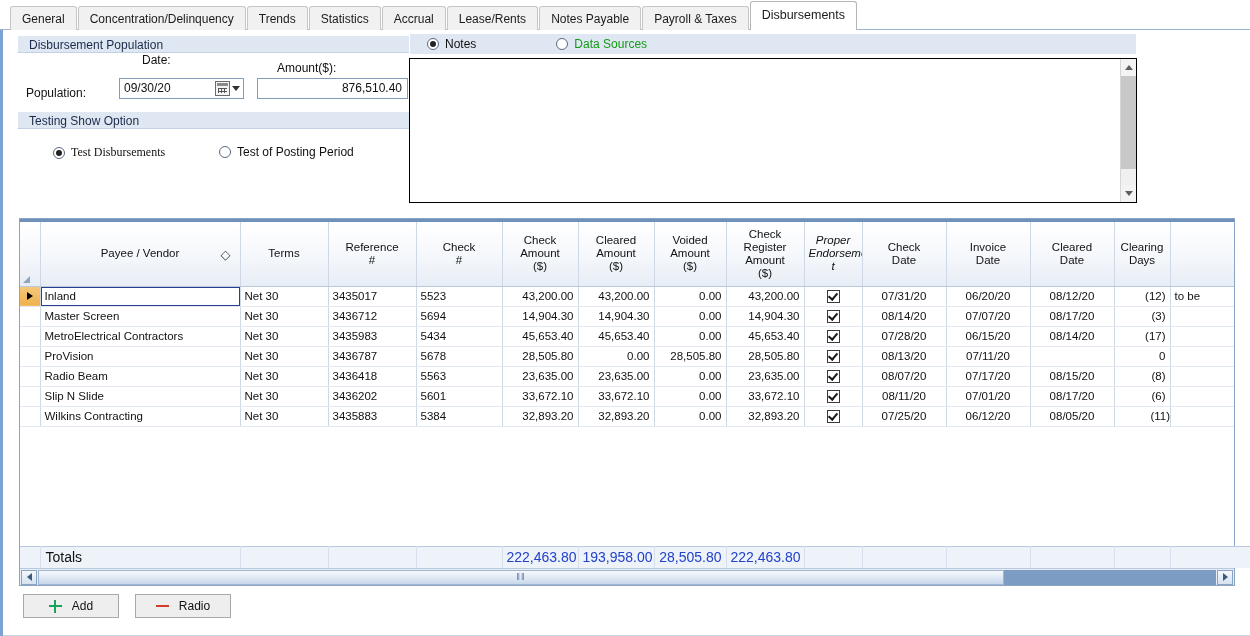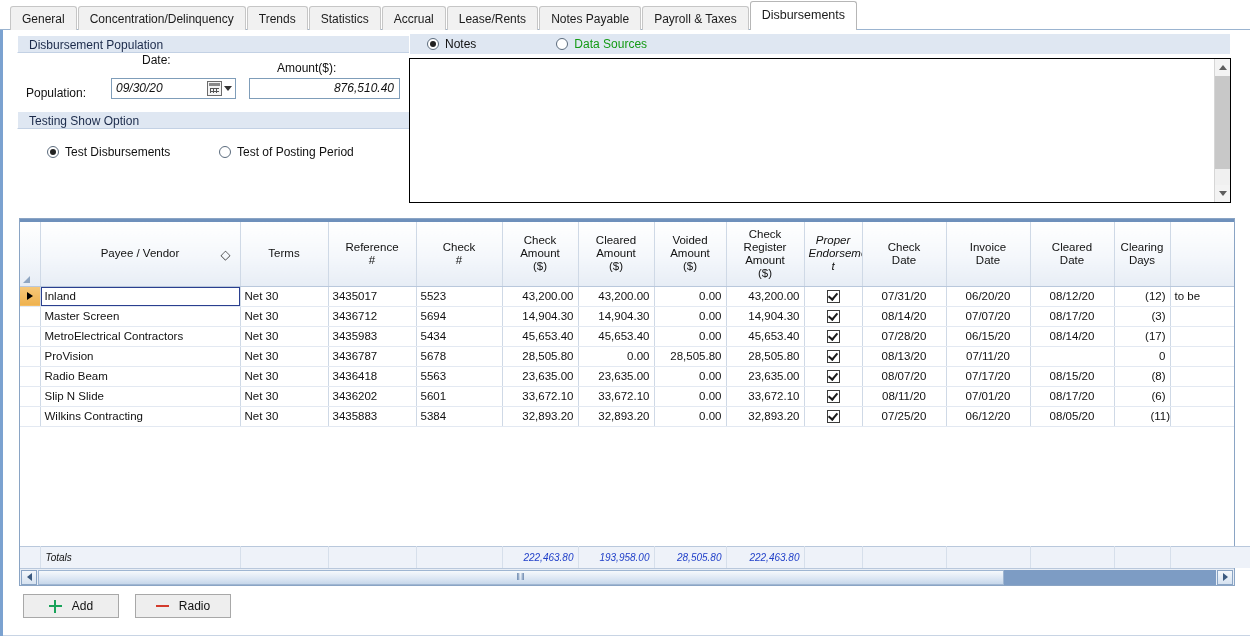--- a/index.html
+++ b/index.html
@@ -86,21 +86,21 @@
     width:12px;height:12px;border-radius:50%;
     border:1px solid #5b6b7d;background:#fff;
     box-sizing:border-box;position:relative;flex:0 0 auto;
   }
   .rdot.on:after{
     content:"";position:absolute;left:2px;top:2px;width:6px;height:6px;
     border-radius:50%;background:#222;
   }
 
   
-  .rightpane{position:absolute;left:406px;top:3px;width:822px;}
+  .rightpane{position:absolute;left:406px;top:3px;width:728px;}
   .optbar{
     height:22px;background:#dfe7f2;border:1px solid #ffffff;
     display:flex;align-items:center;box-sizing:border-box;
   }
   .optbar .radio{position:relative;}
   .opt1{margin-left:17px;}
   .opt2{margin-left:80px;}
   .opt2 .rtxt{color:#149a14;}
   .notesbox{
     position:relative;height:145px;margin-top:3px;
@@ -180,23 +180,23 @@
   }
   .chk:after{
     content:"";position:absolute;left:2px;top:0px;width:4px;height:7px;
     border:solid #1a1a1a;border-width:0 2px 2px 0;transform:rotate(40deg);
   }
   .totalsrow{
     position:absolute;left:0;right:0;bottom:0;height:22px;
   }
   table.totals{border-collapse:collapse;table-layout:fixed;width:1265px;}
   table.totals td{
-    height:21px;line-height:21px;font-size:10px;
+    height:21px;line-height:21px;font-size:14px;
     background:#eef2f9;border-top:1px solid #b9c8dc;border-right:1px solid #d6dfeb;
-    box-sizing:border-box;padding:0 4px;overflow:hidden;white-space:nowrap;font-style:italic;
+    box-sizing:border-box;padding:0 4px;overflow:hidden;white-space:nowrap;
   }
   table.totals td.num{text-align:right;color:#2241c9;}
   table.totals td.lbl2{color:#111;padding-left:5px;}
 
   .hscroll{
     position:absolute;left:0;right:0;bottom:0;height:17px;
     background:#e8eef6;border-top:1px solid #b9c8dc;
     display:flex;align-items:center;box-sizing:border-box;
   }
   .hbtn{
@@ -258,38 +258,38 @@
 
     <div class="leftpane">
 
       <div class="grouphdr">Disbursement Population</div>
 
       <div class="fieldrow">
         <span class="lbl" style="left:125px;top:0;">Date:</span>
         <span class="lbl" style="left:260px;top:8px;">Amount($):</span>
         <span class="lbl" style="left:9px;top:33px;">Population:</span>
 
-        <div style="position:absolute;left:0;top:25px;width:394px;height:23px;font-style:italic;">
+        <div style="position:absolute;left:8px;top:25px;width:394px;height:23px;">
           <div class="txtbox date">
             <span>09/30/20</span>
             <span class="caliconwrap">
               <span class="calicon"></span>
               <span class="ddarrow"></span>
             </span>
           </div>
           <div class="txtbox amt">
             <span>876,510.40</span>
           </div>
         </div>
       </div>
 
       <div class="grouphdr gh2">Testing Show Option</div>
 
       <div class="radiorow" style="height:44px;">
-        <label class="radio" style="left:30px;top:16px;">
+        <label class="radio" style="left:36px;top:16px;font-family:Liberation Serif, serif;">
           <span class="rdot on"></span>
           <span class="rtxt">Test Disbursements</span>
         </label>
         <label class="radio" style="left:202px;top:16px;">
           <span class="rdot"></span>
           <span class="rtxt">Test of Posting Period</span>
         </label>
       </div>
     </div>
 

